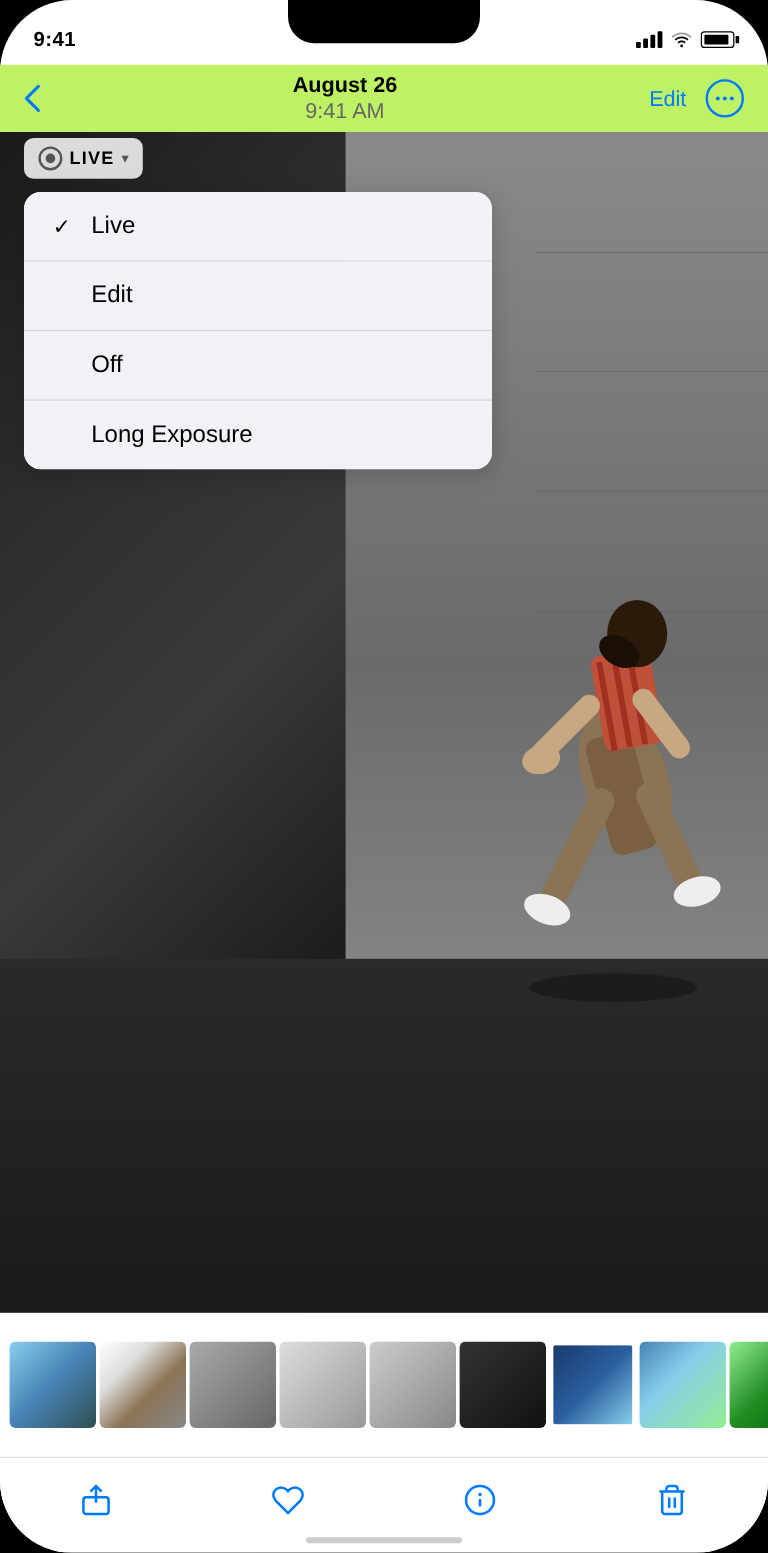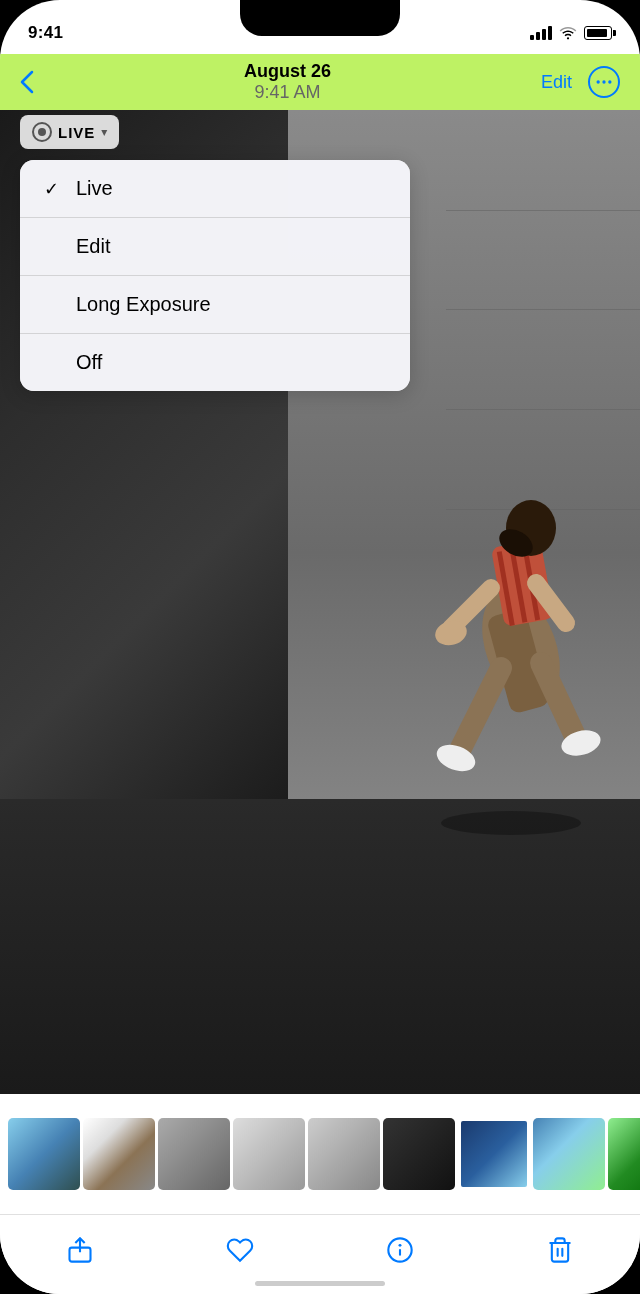--- a/index.html
+++ b/index.html
@@ -560,25 +560,25 @@
       <div class="dropdown-item selected">
         <span class="checkmark">✓</span>
         <span class="item-label">Live</span>
       </div>
       <div class="dropdown-item">
         <span class="checkmark">&nbsp;</span>
         <span class="item-label">Edit</span>
       </div>
       <div class="dropdown-item">
         <span class="checkmark">&nbsp;</span>
-        <span class="item-label">Long Exposure</span>
+        <span class="item-label">Off</span>
       </div>
       <div class="dropdown-item">
         <span class="checkmark">&nbsp;</span>
-        <span class="item-label">Off</span>
+        <span class="item-label">Long Exposure</span>
       </div>
     </div>
 
     <div class="thumbnail-strip">
       <div class="thumb-scroll">
         <div class="thumb-item thumb-1"></div>
         <div class="thumb-item thumb-2"></div>
         <div class="thumb-item thumb-3"></div>
         <div class="thumb-item thumb-4"></div>
         <div class="thumb-item thumb-5"></div>

